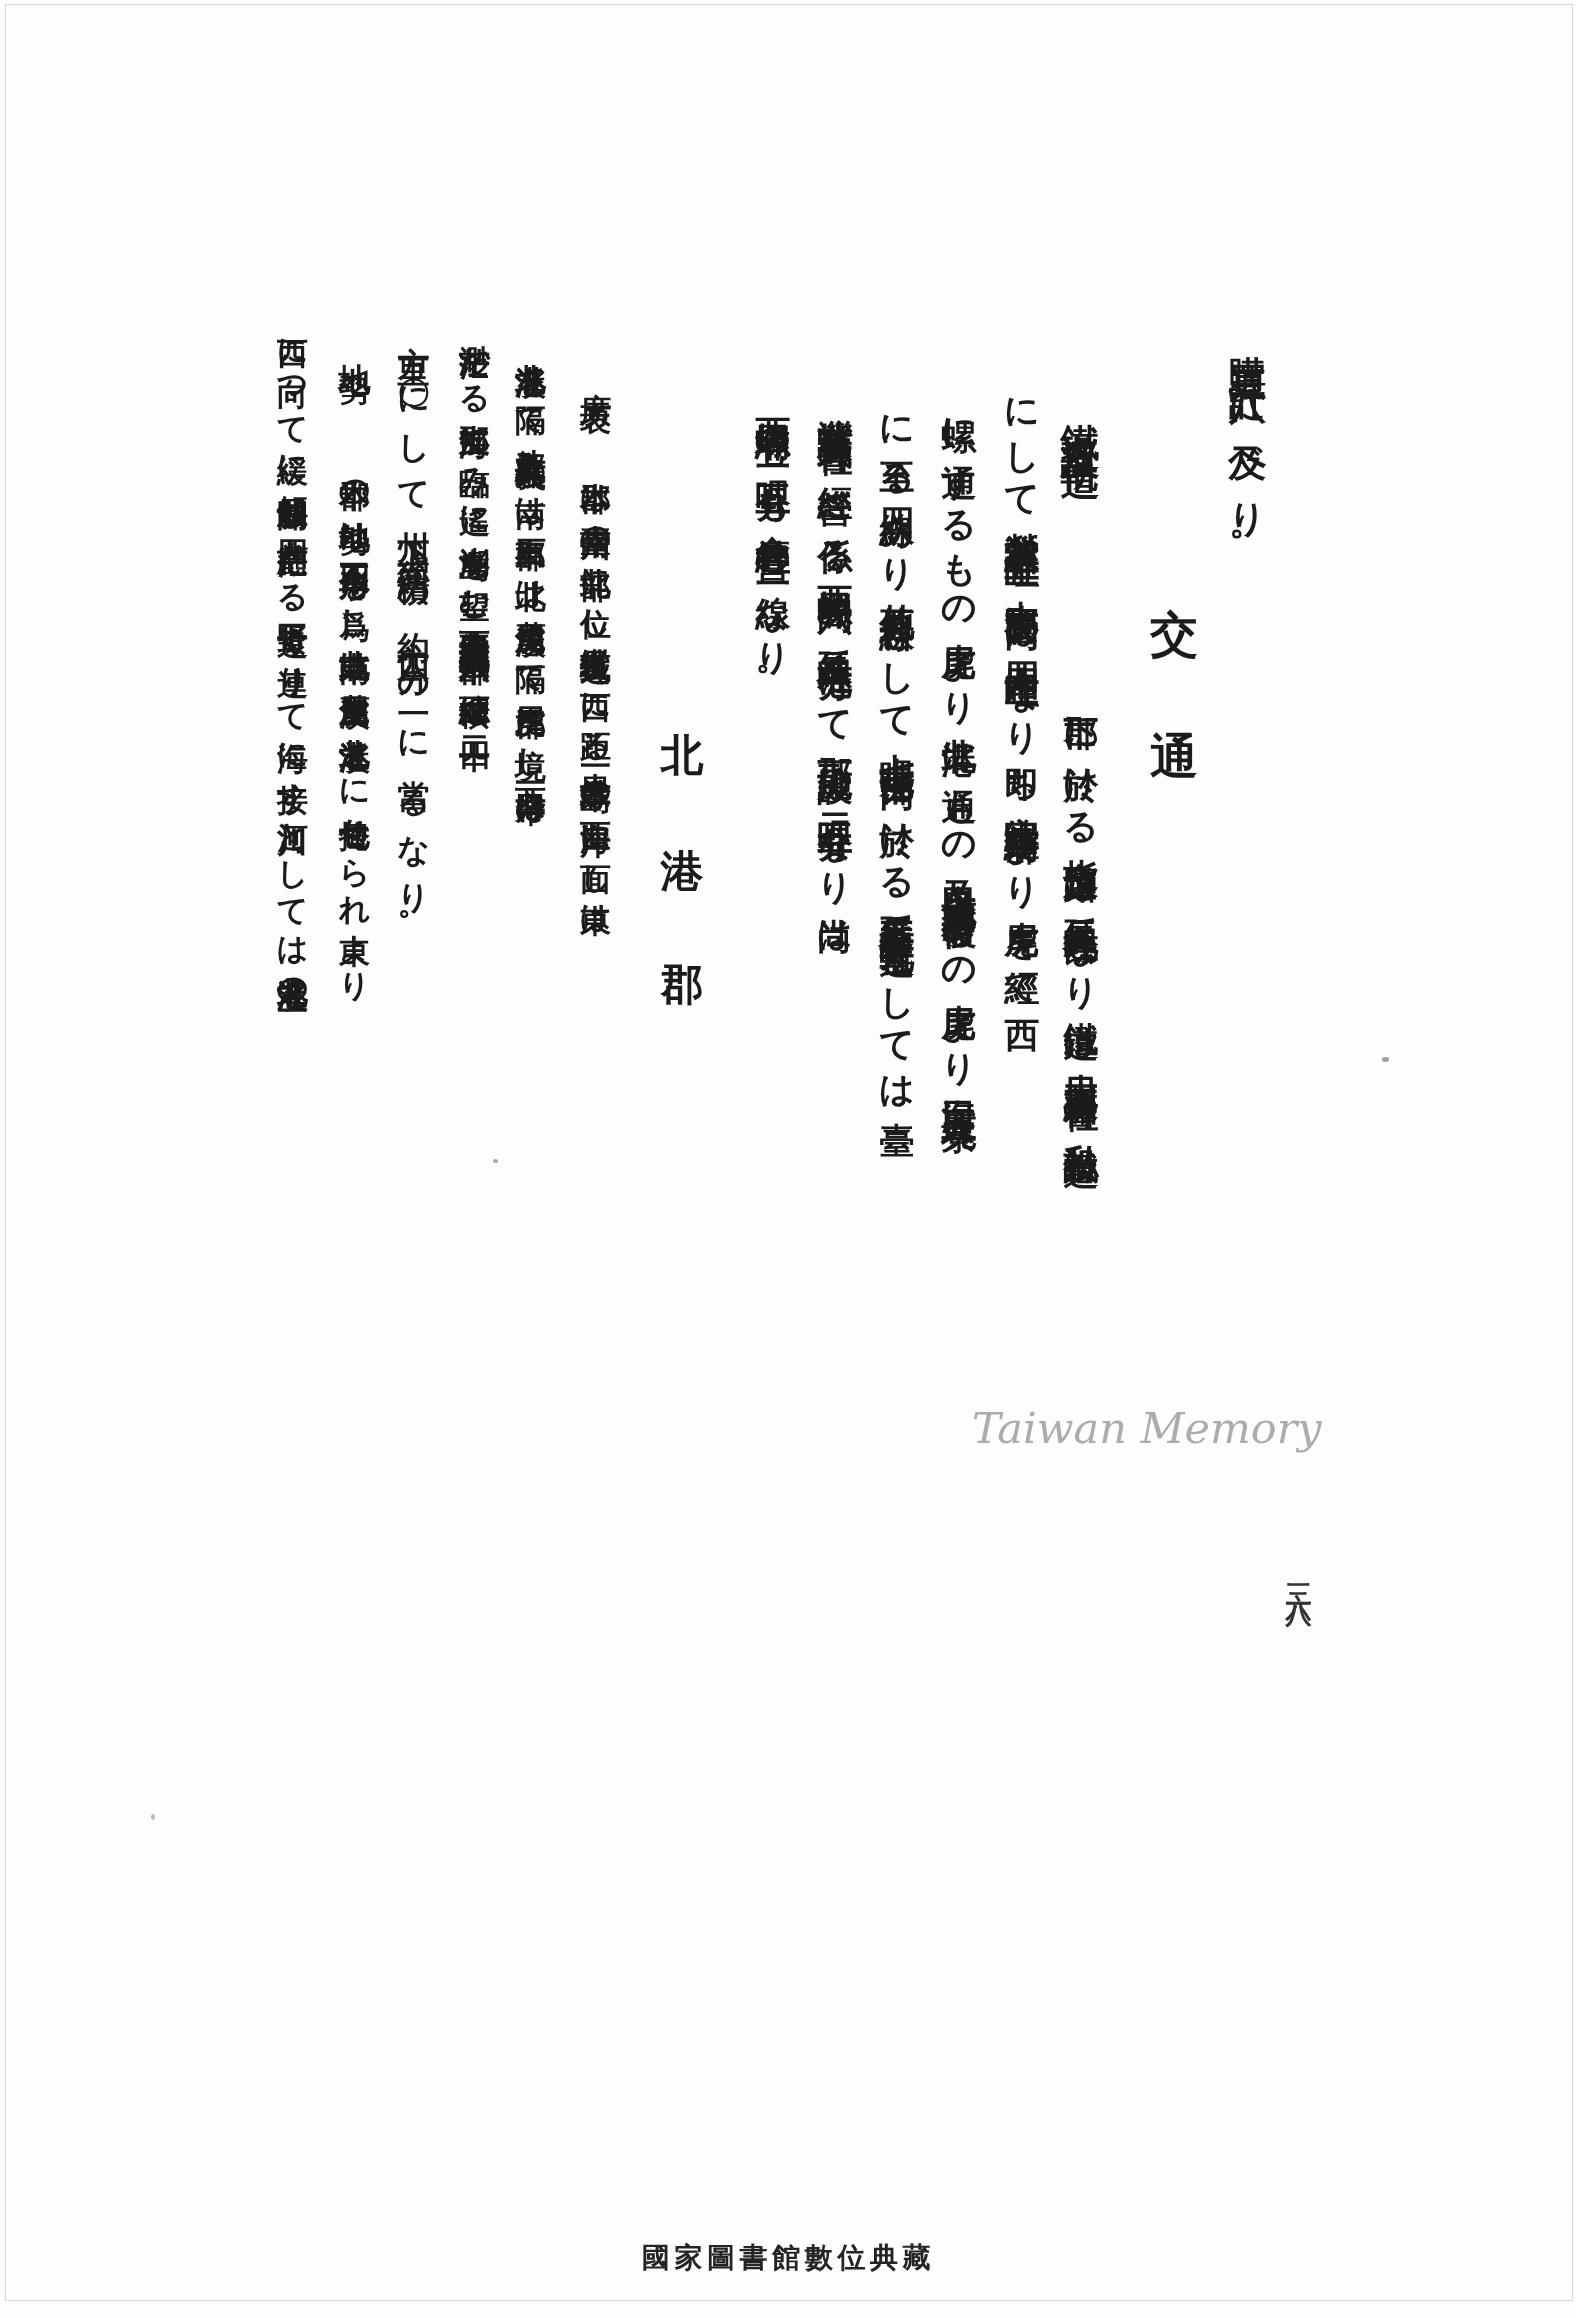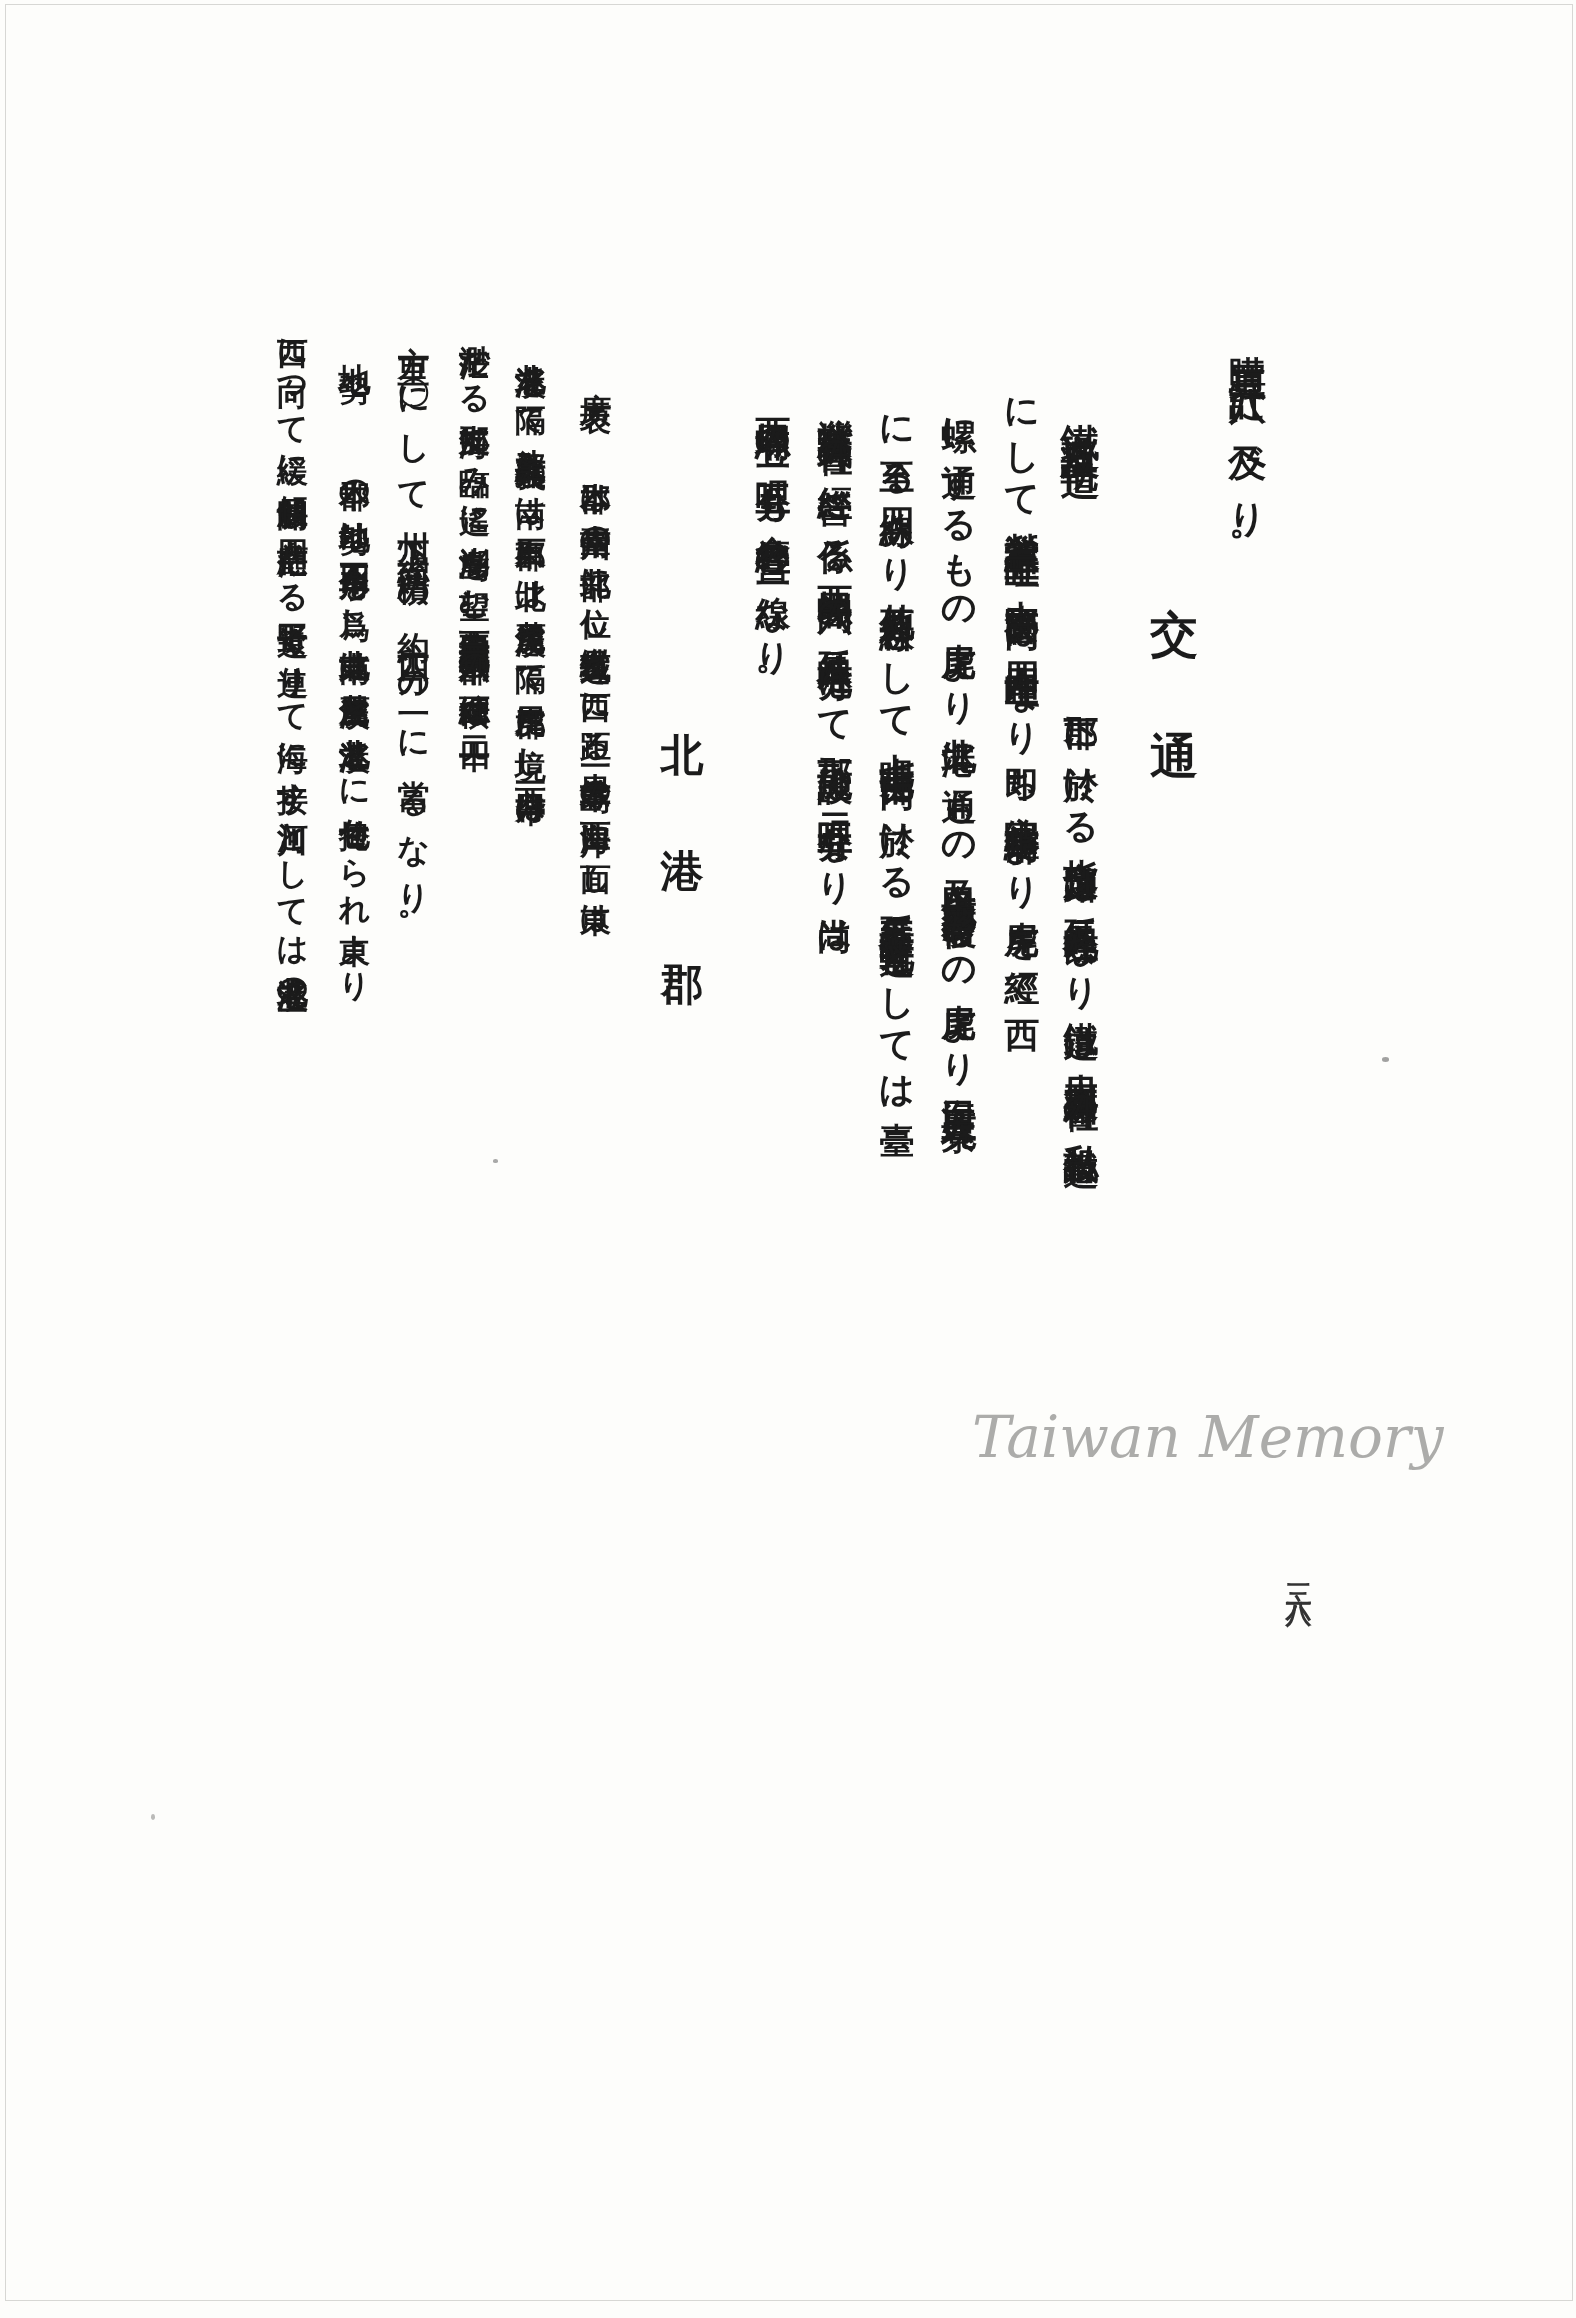--- a/index.html
+++ b/index.html
@@ -34,21 +34,21 @@
   .body-wide{font-size:32px;letter-spacing:10.7px;font-weight:600;}
   .pagenum  {font-size:26px;letter-spacing:8.3px;font-weight:600;color:#333;}
   .wm-cjk{
     position:absolute;left:482px;top:1171px;
     font-size:197px;letter-spacing:5.6px;line-height:1.05;
     color:#b4b4b2;opacity:.85;font-weight:400;
     pointer-events:none;white-space:nowrap;
   }
   .wm-latin{
     position:absolute;left:972px;top:1403px;
-    font-size:58px;font-style:italic;color:#a8a8a6;opacity:.95;
+    font-size:43px;font-style:italic;color:#a8a8a6;opacity:.95;
     pointer-events:none;white-space:nowrap;
   }
   .stamp{
     position:absolute;top:2239px;left:0;width:1577px;text-align:center;
     font-size:28px;letter-spacing:4.6px;font-weight:700;color:#242424;
   }
   .speck{position:absolute;background:#555;border-radius:50%;}
   .s1{left:1382px;top:1057px;width:7.4px;height:4.6px;opacity:.55;}
   .s2{left:493px;top:1159px;width:4.6px;height:3.7px;opacity:.5;}
   .s3{left:151px;top:1814px;width:3.7px;height:5.6px;opacity:.4;}
@@ -88,15 +88,16 @@
   <div class="vtext body-sm" style="left:272px;top:315px;">西に向つて緩に傾斜展開し四顧茫々たる平野遠く連りて海に接す河川としては北港溪の一</div>
 
   <div class="vtext pagenum" style="left:1282px;top:1564px;">三六八</div>
 
   <div class="speck s1"></div>
   <div class="speck s2"></div>
   <div class="speck s3"></div>
 
   <div class="frame"></div>
 
+  <div class="stamp">國家圖書館數位典藏</div>
 
 </div>
 
 
 </body></html>

